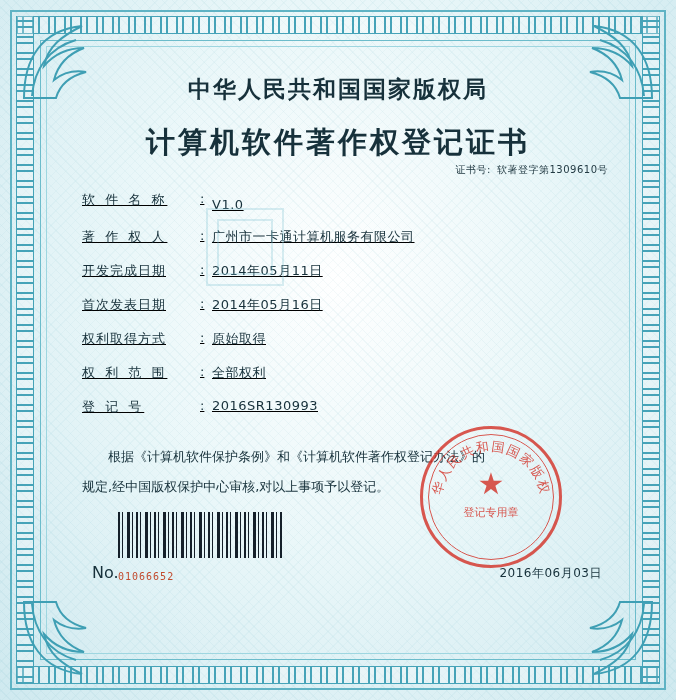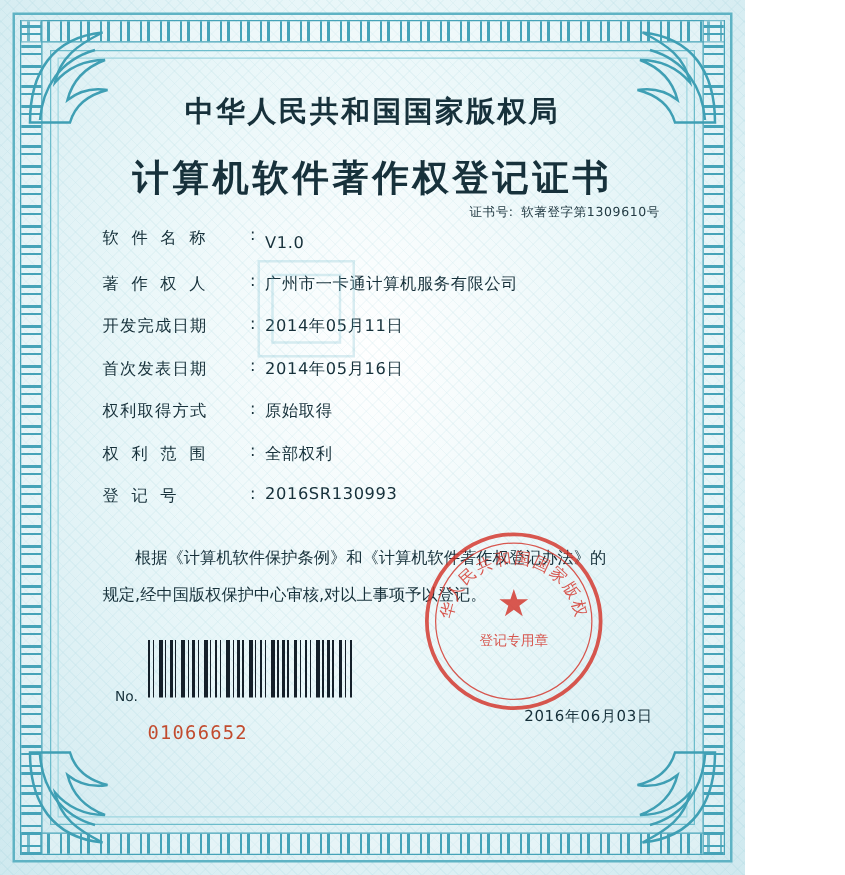--- a/index.html
+++ b/index.html
@@ -5,21 +5,21 @@
   html, body {
     margin: 0;
     padding: 0;
     background: #ffffff;
   }
   body {
     font-family: "DejaVu Sans", sans-serif;
   }
   #certificate {
     position: relative;
-    width: 596px;
+    width: 676px;
     height: 700px;
     overflow: hidden;
     background: #fde047;
   }
   
   .paper {
     position: absolute;
     inset: 0;
     background:
       radial-gradient(ellipse at 50% 40%, #ffffff 0%, #eaf7f9 45%, #cfe9ef 100%);
@@ -114,22 +114,23 @@
   .cert-no-row {
     text-align: right;
     font-size: 10px;
     color: #223a43;
     padding-right: 12px;
     letter-spacing: .5px;
   }
   .cert-no-row .label { margin-right: 6px; }
 
   .fields {
-    margin-top: 4px;
+    margin-top: 14px;
     padding-left: 26px;
+    text-decoration: underline;
   }
   .field {
     display: flex;
     align-items: flex-start;
     margin-bottom: 16px;
     font-size: 13px;
     color: #16303a;
   }
   .field .k {
     width: 118px;
@@ -169,31 +170,31 @@
       repeating-linear-gradient(90deg,
         #15202a 0 2px, transparent 2px 4px,
         #15202a 4px 5px, transparent 5px 9px,
         #15202a 9px 12px, transparent 12px 14px,
         #15202a 14px 15px, transparent 15px 18px);
     background-color: transparent;
   }
   .barcode-num {
     position: absolute;
     left: 62px;
-    bottom: 49px;
+    bottom: 62px;
     font-family: "DejaVu Sans Mono", monospace;
-    font-size: 15px;
+    font-size: 10px;
     color: #c24b2e;
     letter-spacing: 1px;
   }
   .no-label {
     position: absolute;
     left: 36px;
-    bottom: 80px;
-    font-size: 11px;
+    bottom: 62px;
+    font-size: 16px;
     color: #16303a;
   }
   .issue-date {
     position: absolute;
     right: 18px;
     bottom: 62px;
     font-size: 12px;
     color: #16303a;
     letter-spacing: .5px;
   }

